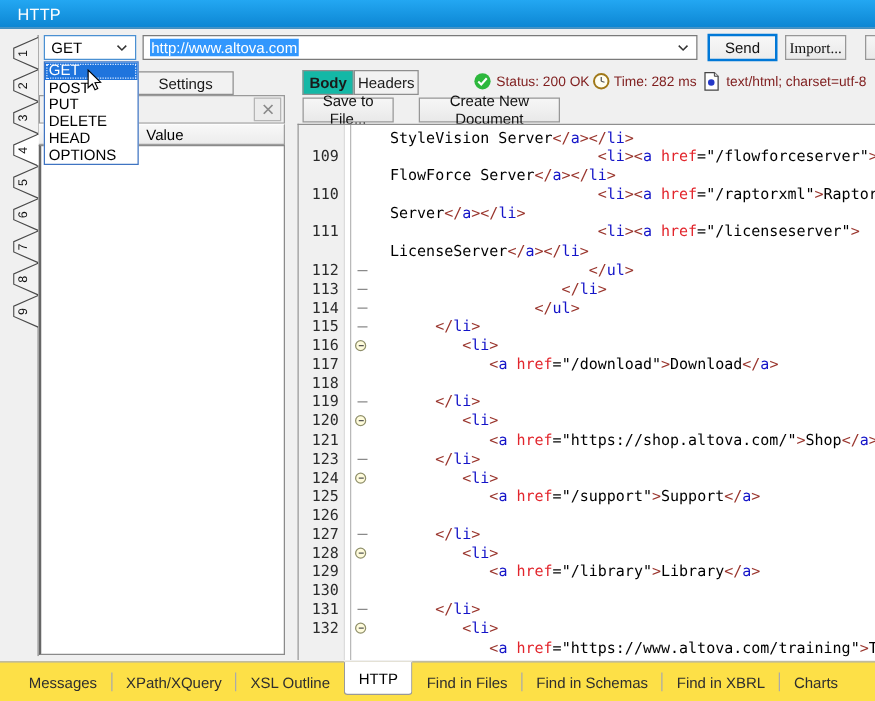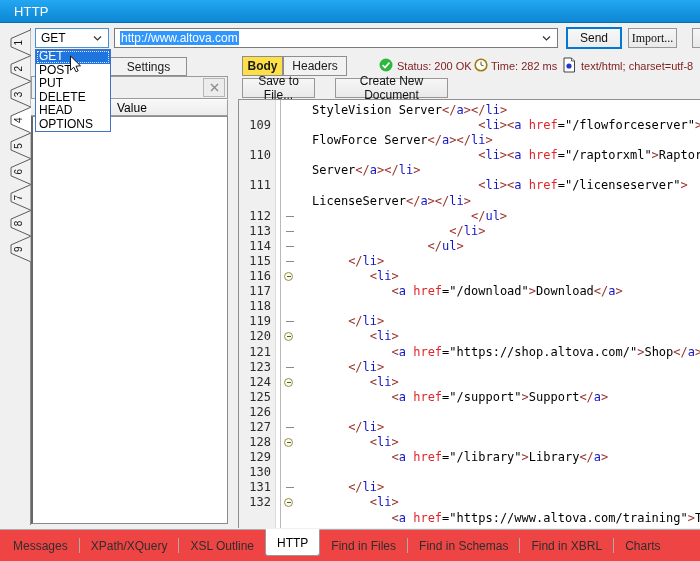--- a/index.html
+++ b/index.html
@@ -23,21 +23,21 @@
   .combo .val{margin-left:5px;white-space:nowrap;}
   .sel-text{background:#3297fd;color:#fff;padding:0 1px;}
   
   .ddlist{position:absolute;left:35px;top:49px;width:76px;background:#fff;
     border:1px solid #3f74c2;z-index:20;box-sizing:border-box;}
   .dditem{height:13.5px;line-height:13.5px;font-size:12px;color:#000;padding-left:3px;white-space:nowrap;}
   .dditem.sel{background:#1f74dd;color:#fff;outline:1px dotted #d8e6ff;outline-offset:-2px;}
   
   .tab{position:absolute;background:#f2f2f2;border:1px solid #8e8e8e;box-sizing:border-box;
     display:flex;align-items:center;justify-content:center;font-size:12px;color:#1a1a1a;}
-  .tab.active{background:#fde047;font-weight:bold;}
+  .tab.active{background:#14b8a6;font-weight:bold;}
   .toolbox{position:absolute;left:31px;top:76px;width:197px;height:23px;border:1px solid #9a9a9a;
     box-sizing:border-box;background:#f0f0f0;}
   .clearbtn{position:absolute;left:203px;top:78px;width:22px;height:19px;background:#ececec;
     border:1px solid #b5b5b5;box-sizing:border-box;display:flex;align-items:center;justify-content:center;}
   .hcell{position:absolute;top:99px;height:17px;background:linear-gradient(#f8f8f8,#ececec);
     border-right:1px solid #9e9e9e;border-bottom:1px solid #9e9e9e;border-top:1px solid #fdfdfd;
     box-sizing:border-box;display:flex;align-items:center;font-size:12px;color:#000;padding-left:6px;}
   .grid{position:absolute;left:31px;top:116px;width:197px;height:408px;background:#fff;
     border:1px solid #8a8a8a;border-left:2px solid #666;box-sizing:border-box;}
   
@@ -55,22 +55,22 @@
   .crow .cd{white-space:pre;}
   .fmk-tick{position:absolute;left:3px;top:7px;width:8px;height:1px;background:#8a8a8a;}
   .fmk-minus{position:absolute;left:1px;top:3px;width:9px;height:9px;border-radius:50%;
     background:#fffcdc;border:1px solid #8f8f6a;box-sizing:border-box;}
   .fmk-minus::after{content:"";position:absolute;left:1.5px;top:3px;width:4px;height:1px;background:#555;}
   .cd .m{color:#99342c;}
   .cd .e{color:#1414c8;}
   .cd .a{color:#e2252c;}
   .cd .t{color:#000;}
   
-  .bottombar{position:absolute;left:0;top:529px;width:700px;height:32px;background:#ef4444;
-    border-top:1px solid #adadad;display:flex;align-items:stretch;padding-left:2px;box-sizing:border-box;}
+  .bottombar{position:absolute;left:0;top:529px;width:700px;height:32px;background:#fde047;
+    border-top:1px solid #adadad;display:flex;align-items:stretch;padding-left:12px;box-sizing:border-box;}
   .btab{display:flex;align-items:center;padding:0 11px;font-size:12px;color:#2e2e2e;white-space:nowrap;}
   .btab.active{background:#fff;border:1px solid #999;border-top:1px solid #fff;margin-top:-1px;
     border-radius:0 0 3px 3px;color:#000;height:27px;box-sizing:border-box;z-index:2;}
   .bsep{width:1px;height:15px;background:#aaa;align-self:center;}
   svg{display:block;}
 </style>
 </head>
 <body>
 
 <div class="abs titlebar">
@@ -160,21 +160,21 @@
     <div class="dditem">OPTIONS</div>
   </div>
 
 <svg class="abs" style="left:69px;top:55px;z-index:30;" width="13" height="19">
   <path d="M1.5 1 L1.5 15.2 L4.8 12.2 L7 16.8 L9.2 15.8 L7 11.2 L11.5 10.8 Z" fill="#fff" stroke="#000" stroke-width="0.9"></path>
 </svg>
 
 <div class="tab active" style="left:242px;top:56px;width:41px;height:20px;">
   <span>Body</span>
 </div>
-<div class="tab" style="left:283px;top:56px;width:64px;height:20px;">
+<div class="tab" style="left:283px;top:56px;width:52px;height:20px;">
   <span>Headers</span>
 </div>
 
 <svg class="abs" style="left:379px;top:58px;" width="14" height="14">
   <circle cx="7" cy="7" r="6.5" fill="#2db83d"></circle>
   <path d="M3.6 7.2 L6 9.6 L10.4 4.6" fill="none" stroke="#fff" stroke-width="1.7"></path>
 </svg>
 <span class="stattext" style="left:397px;">Status: 200 OK</span>
 <svg class="abs" style="left:474px;top:58px;" width="14" height="14">
   <circle cx="7" cy="7" r="5.8" fill="#fffef2" stroke="#a07818" stroke-width="1.6"></circle>

